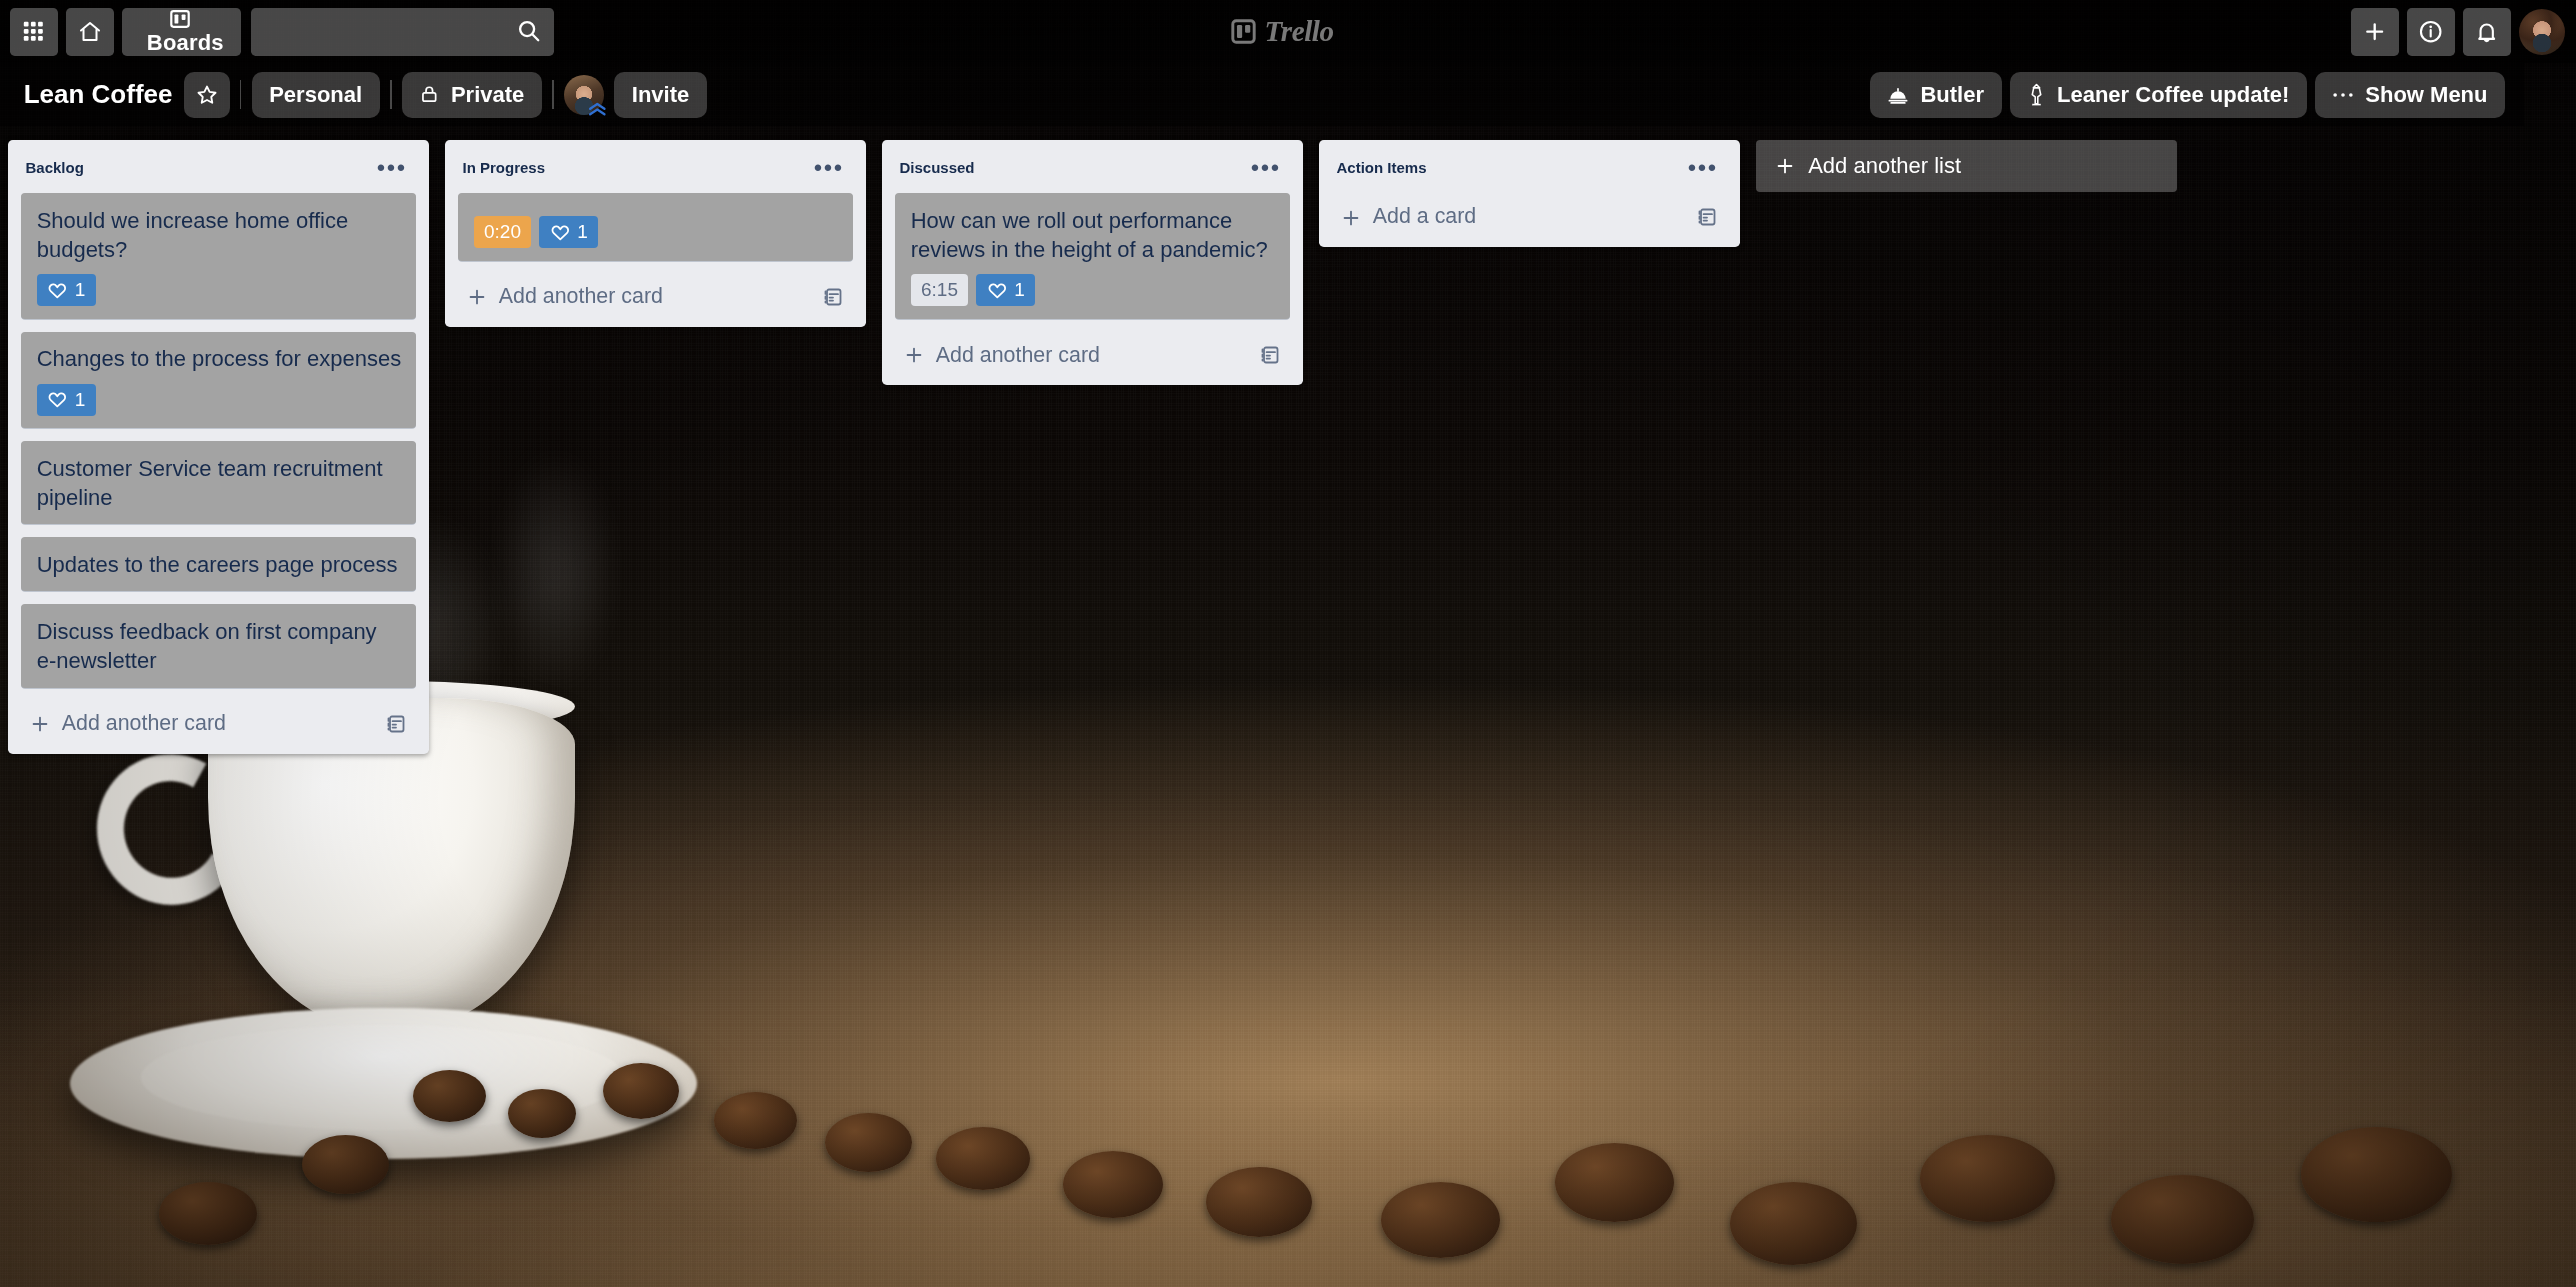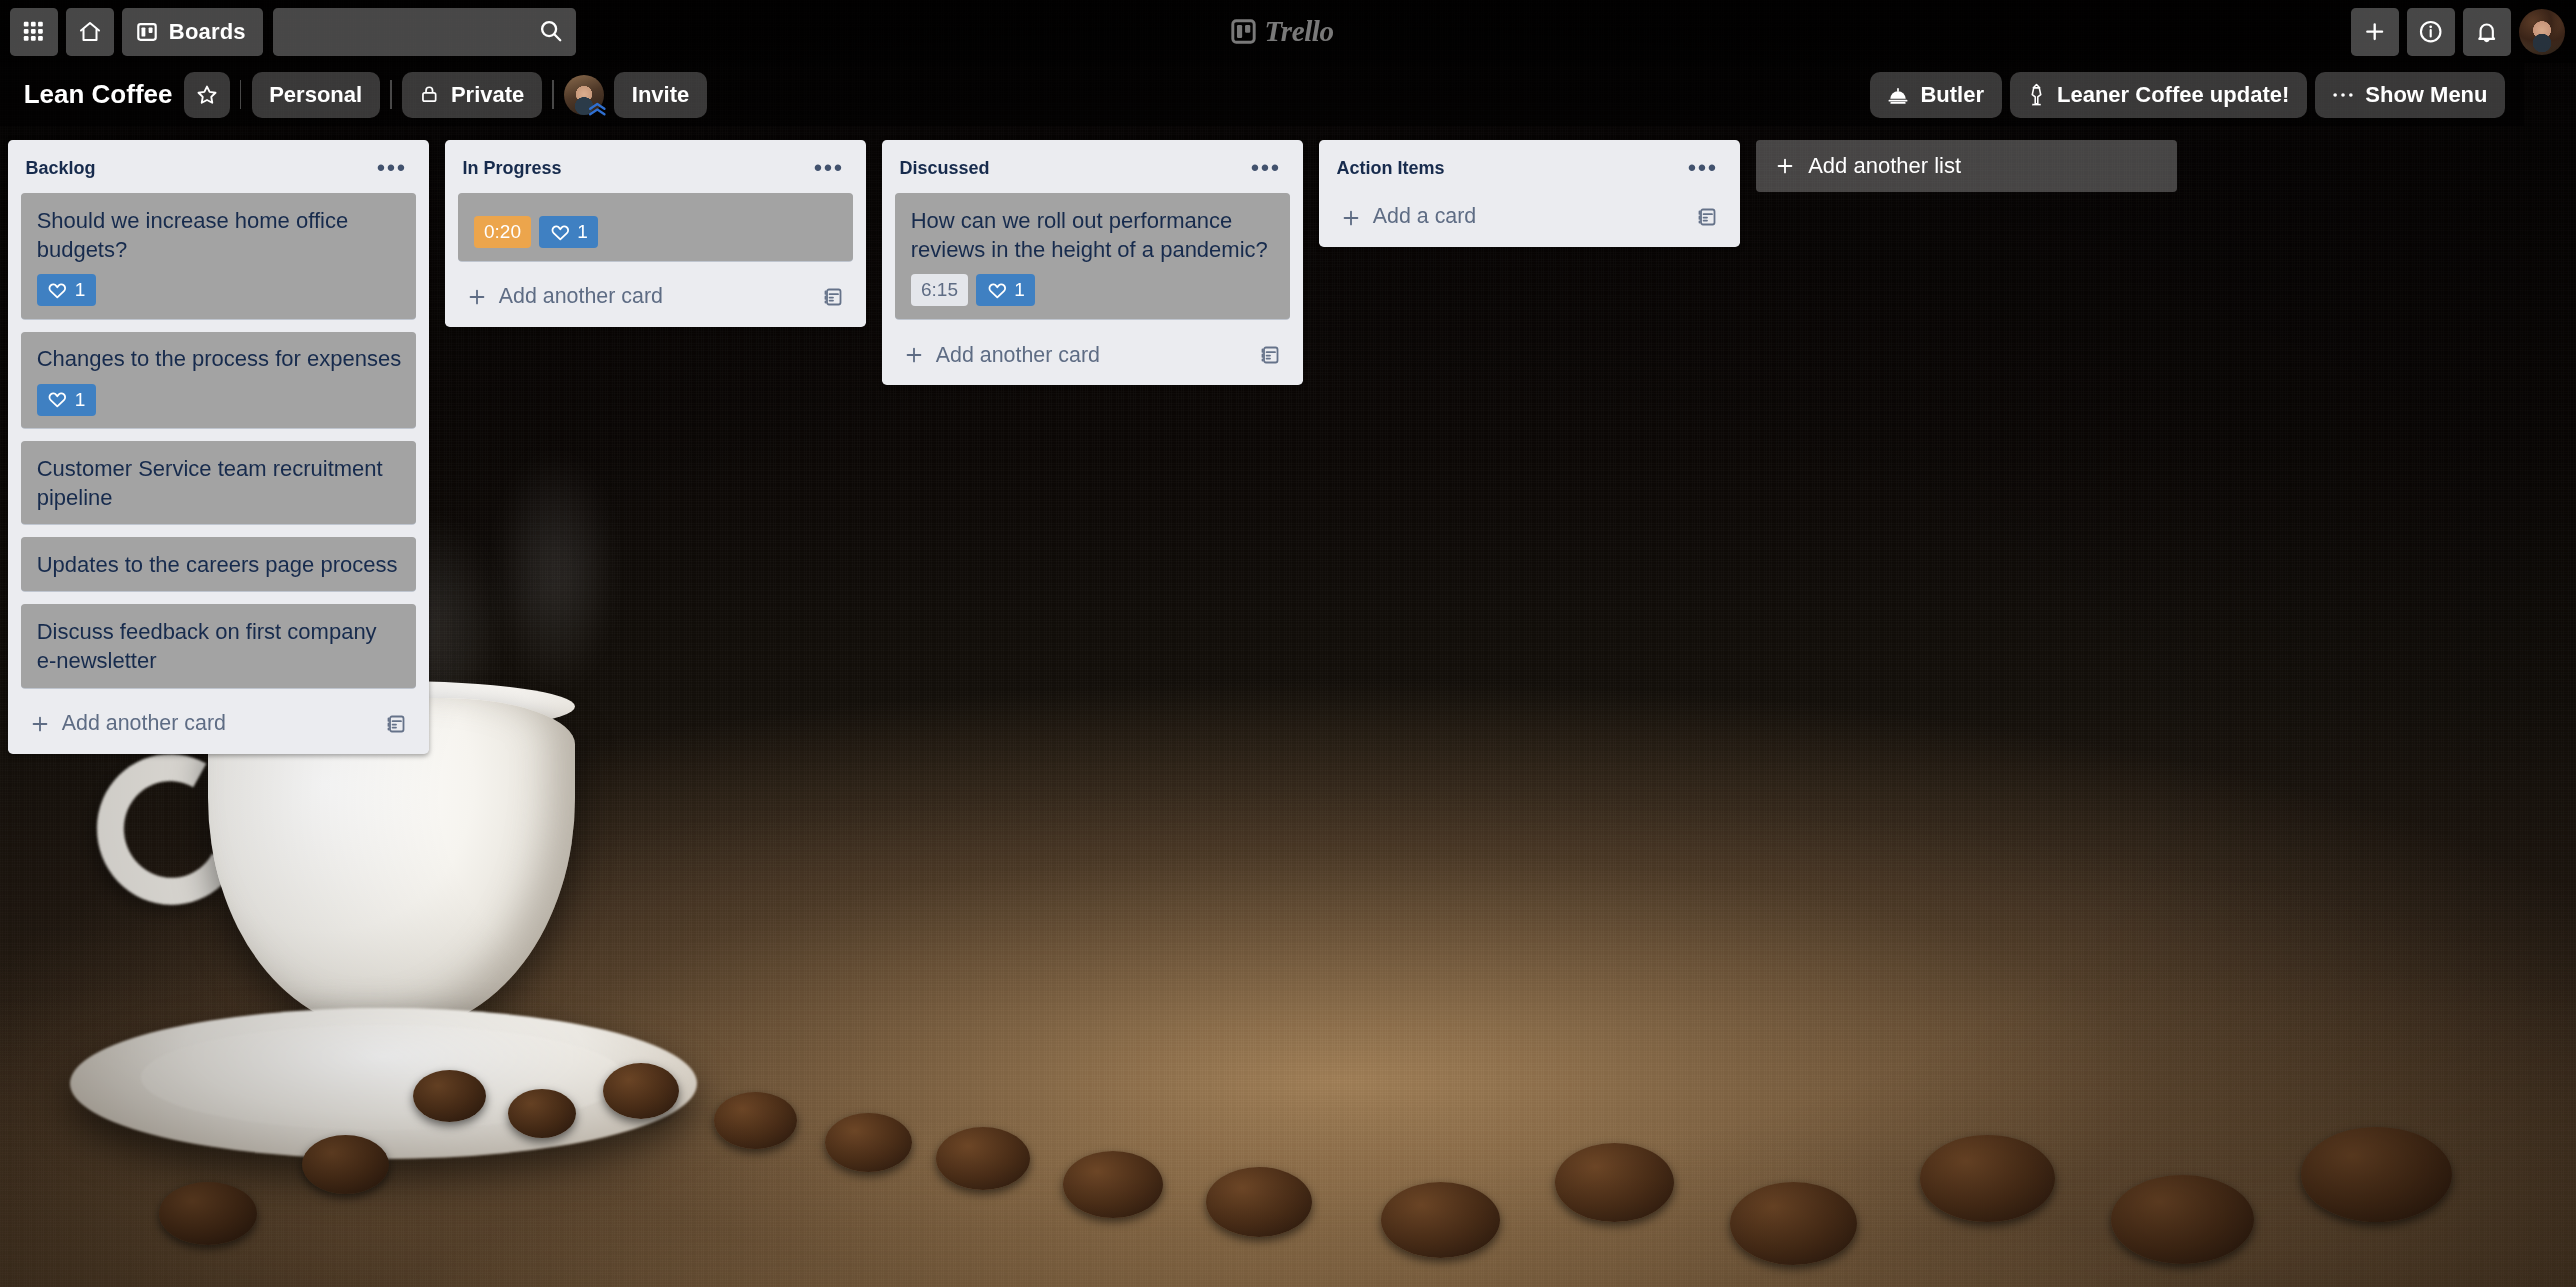--- a/index.html
+++ b/index.html
@@ -121,21 +121,21 @@
     border-radius: 4.8px;
     background: rgba(255,255,255,.28);
     display: flex;
     align-items: center;
     justify-content: center;
     color: #fff;
     margin-right: 8px;
     cursor: pointer;
     padding: 0 11px;
   }
-  .nav-btn.labeled { padding: 0 17.5px 0 14.3px; }
+  .nav-btn.labeled { padding: 0 17.5px 0 14.3px; flex-direction: column; }
   .nav-btn-label {
     font-size: 22px;
     font-weight: bold;
     color: #fff;
     margin-left: 11px;
     letter-spacing: 0.2px;
   }
   #nav-search {
     height: 48px;
     width: 303px;
@@ -292,21 +292,21 @@
     max-height: 1111px;
     display: flex;
     flex-direction: column;
   }
   .list-header {
     display: flex;
     align-items: center;
     padding: 17.5px 16px 14.3px 17.5px;
   }
   .list-title {
-    font-size: 18px;
+    font-size: 15px;
     font-weight: bold;
     color: #172b4d;
     flex: 1;
     line-height: 1;
   }
   .list-menu {
     color: #42526e;
     font-size: 24px;
     line-height: .5;
     letter-spacing: 1.6px;

